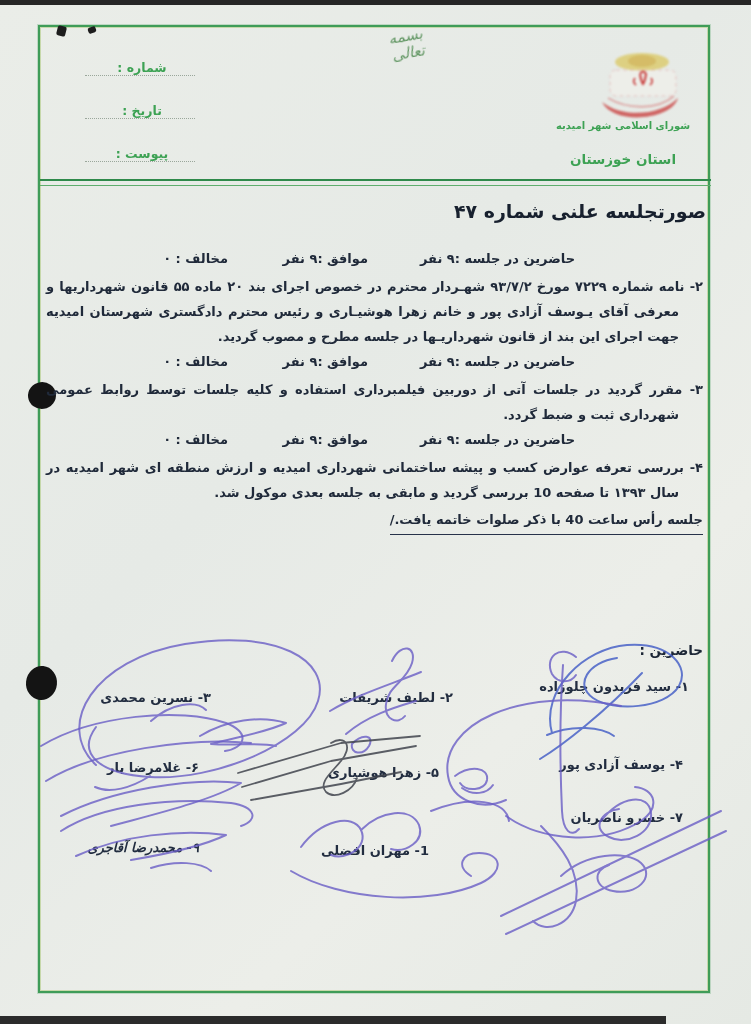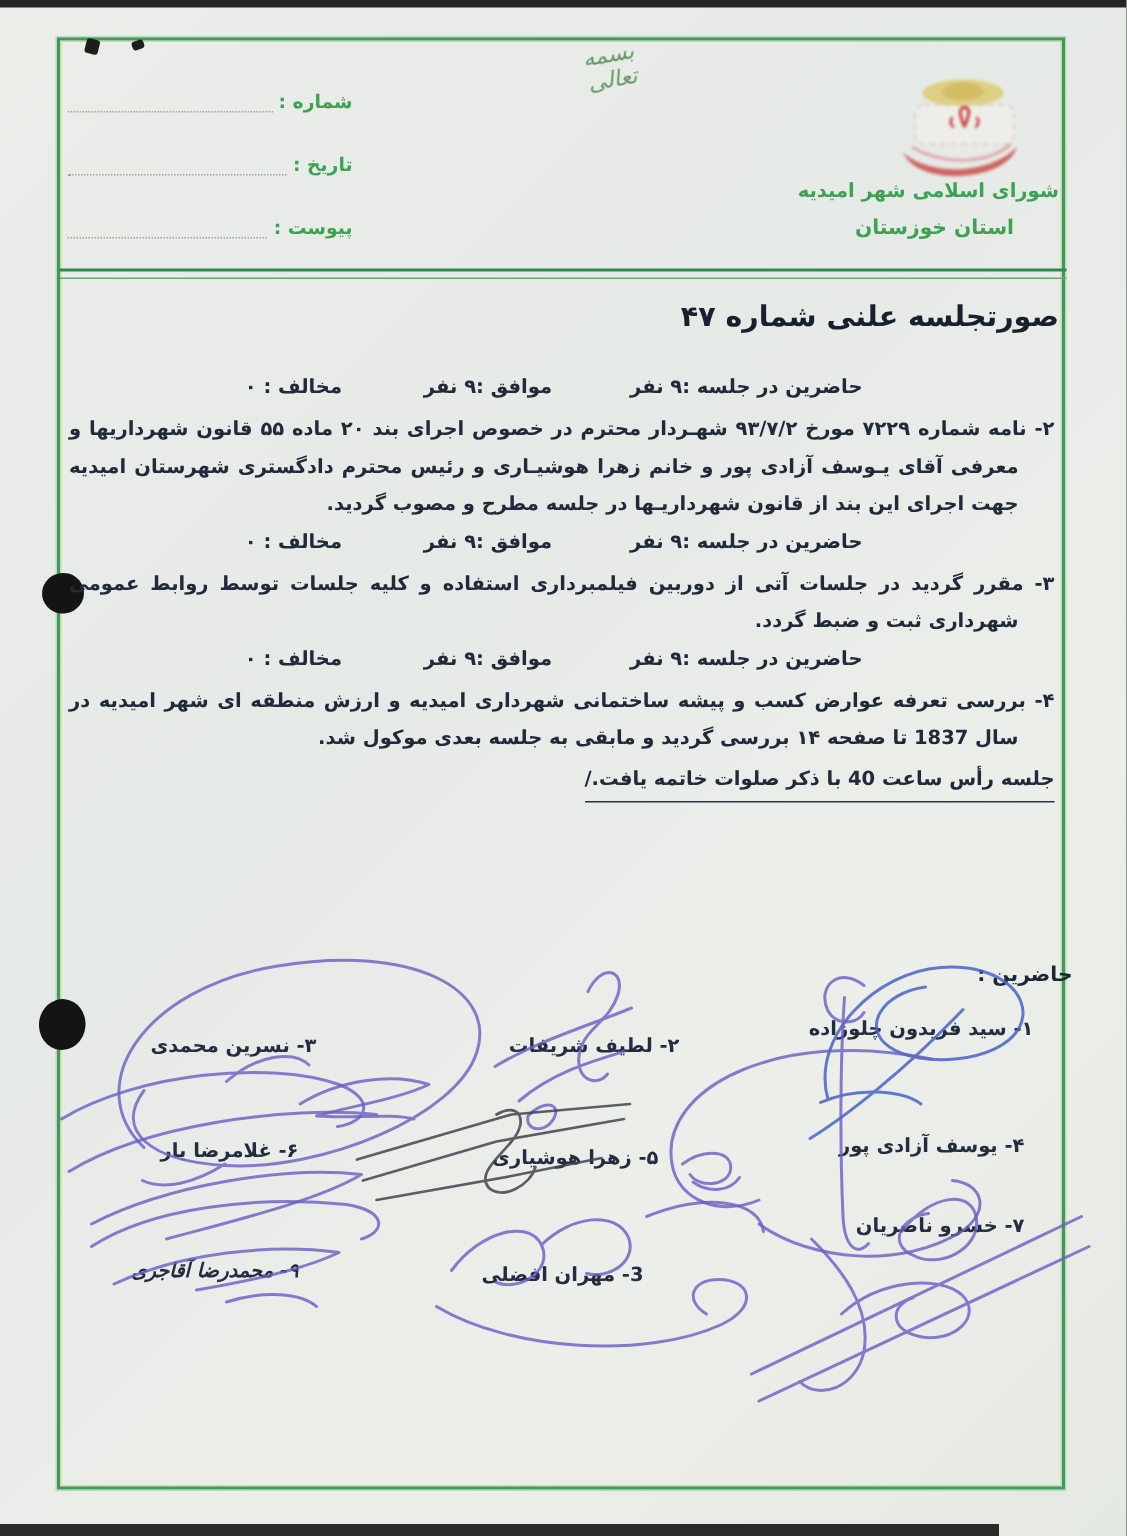--- a/index.html
+++ b/index.html
@@ -31,26 +31,26 @@
   .hole2{left:26px;top:666px;width:31px;height:34px;transform:rotate(6deg);}
 
   
   .besmellah{
     position:absolute;left:372px;top:28px;width:70px;
     color:#4e8a50;font-size:15px;font-style:italic;
     transform:rotate(-10deg);opacity:.85;text-align:center;line-height:17px;
     filter:blur(.3px);
   }
   .fields{position:absolute;right:516px;top:60px;width:190px;}
-  .field-row{display:flex;align-items:center;margin-bottom:27px;direction:rtl;}
+  .field-row{display:flex;align-items:center;margin-bottom:27px;direction:rtl;flex-direction:column;}
   .field-label{color:#3da254;font-size:12.5px;font-weight:700;white-space:nowrap;margin-left:4px;}
   .field-dots{flex:1;border-bottom:1.5px dotted #9aa79b;height:14px;min-width:110px;}
   .emblem{position:absolute;left:588px;top:48px;width:104px;height:78px;filter:blur(1.1px);opacity:.85;}
   .org{position:absolute;left:540px;top:120px;width:166px;text-align:center;color:#3da254;font-weight:700;}
-  .org-line1{font-size:13px;margin-bottom:9px;white-space:nowrap;}
+  .org-line1{font-size:10px;margin-bottom:20px;white-space:nowrap;}
   .org-line2{font-size:13.5px;}
   .header-rule{
     position:absolute;left:40px;right:40px;top:179px;height:4px;
     border-top:2.5px solid #2f8a4b;border-bottom:1.5px solid #5fae6e;
   }
 
   
   .doc-title{
     position:absolute;right:45px;top:200px;left:45px;
     text-align:right;color:#17202e;font-size:19px;font-weight:700;
@@ -70,21 +70,21 @@
   .vote-att{min-width:148px;}
   .vote-agree{min-width:110px;margin-right:52px;}
   .vote-against{margin-right:30px;}
   .closing{
     margin-top:2px;display:inline-block;
     border-bottom:1.5px solid #27324a;padding-bottom:2px;
   }
 
   
   .attendees-heading{
-    position:absolute;right:36px;top:642px;color:#1c2636;
+    position:absolute;right:48px;top:642px;color:#1c2636;
     font-size:13.5px;font-weight:700;
   }
   .name{
     position:absolute;color:#222d40;font-size:13px;font-weight:700;white-space:nowrap;
   }
   .n1{right:62px;top:679px;}
   .n2{right:298px;top:690px;}
   .n3{right:540px;top:690px;}
   .n4{right:68px;top:757px;}
   .n5{right:312px;top:765px;}
@@ -166,35 +166,35 @@
       <span class="vote-against">مخالف : ۰</span>
     </div>
 
     <p class="item"><span>۳-</span> <span>مقرر گردید در جلسات آتی از دوربین فیلمبرداری استفاده و کلیه جلسات توسط روابط عمومی شهرداری ثبت و ضبط گردد.</span></p>
     <div class="vote-row">
       <span class="vote-att">حاضرین در جلسه :۹ نفر</span>
       <span class="vote-agree">موافق :۹ نفر</span>
       <span class="vote-against">مخالف : ۰</span>
     </div>
 
-    <p class="item"><span>۴-</span> <span>بررسی تعرفه عوارض کسب و پیشه ساختمانی شهرداری امیدیه و ارزش منطقه ای شهر امیدیه در سال 1837 تا صفحه ۱۴ بررسی گردید و مابقی به جلسه بعدی موکول شد.</span></p>
+    <p class="item"><span>۴-</span> <span>بررسی تعرفه عوارض کسب و پیشه ساختمانی شهرداری امیدیه و ارزش منطقه ای شهر امیدیه در سال ۱۳۹۳ تا صفحه 10 بررسی گردید و مابقی به جلسه بعدی موکول شد.</span></p>
 
     <span class="closing">جلسه رأس ساعت 40 با ذکر صلوات خاتمه یافت./</span>
   </div>
 
   <div class="attendees-heading">حاضرین :</div>
 
   <span class="name n1">۱- سید فریدون چلوزاده</span>
   <span class="name n2">۲- لطیف شریفات</span>
   <span class="name n3">۳- نسرین محمدی</span>
   <span class="name n4">۴- یوسف آزادی پور</span>
   <span class="name n5">۵- زهرا هوشیاری</span>
   <span class="name n6">۶- غلامرضا یار</span>
   <span class="name n7">۷- خسرو ناصریان</span>
-  <span class="name n8">3- مهران افضلی</span>
+  <span class="name n8">1- مهران افضلی</span>
   <span class="name n9">۹- محمدرضا آقاجری</span>
 
   <svg class="sig-overlay" viewBox="0 0 751 395">
     <g class="sig sig-blue">
       <path d="M552,118 C540,75 585,33 627,30 C670,27 690,52 679,71 C665,94 613,97 593,83 C574,70 588,47 617,43"></path>
       <path d="M642,58 C604,98 563,130 540,144"></path>
       <path d="M547,120 C572,109 602,112 614,121"></path>
     </g>
     <g class="sig sig-purple">
       <path d="M392,46 C401,27 417,31 412,48 C406,67 388,71 386,89 C384,105 398,110 405,101"></path>

